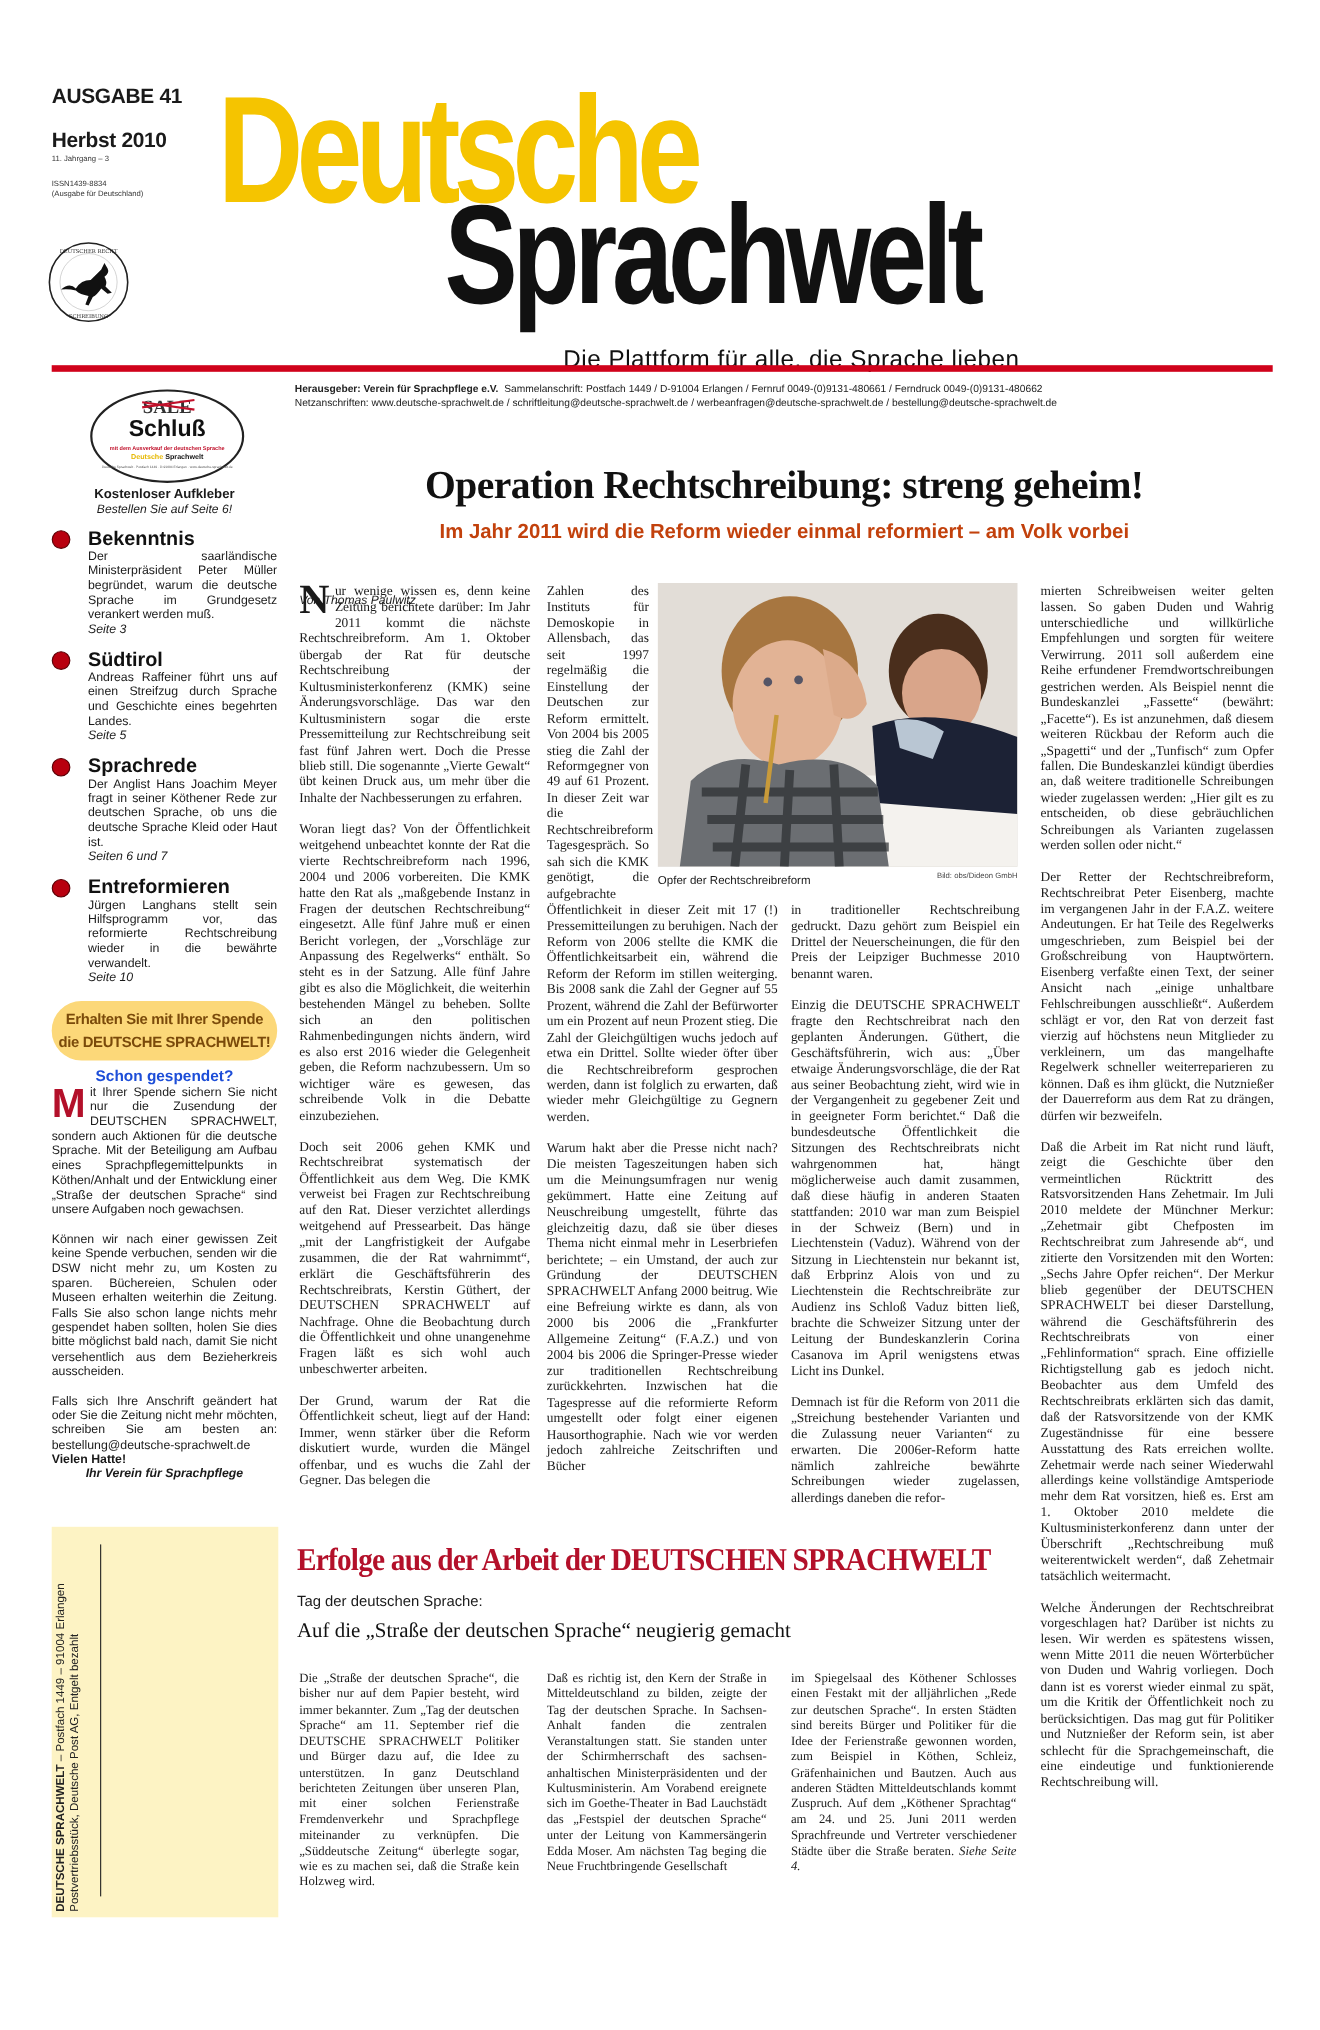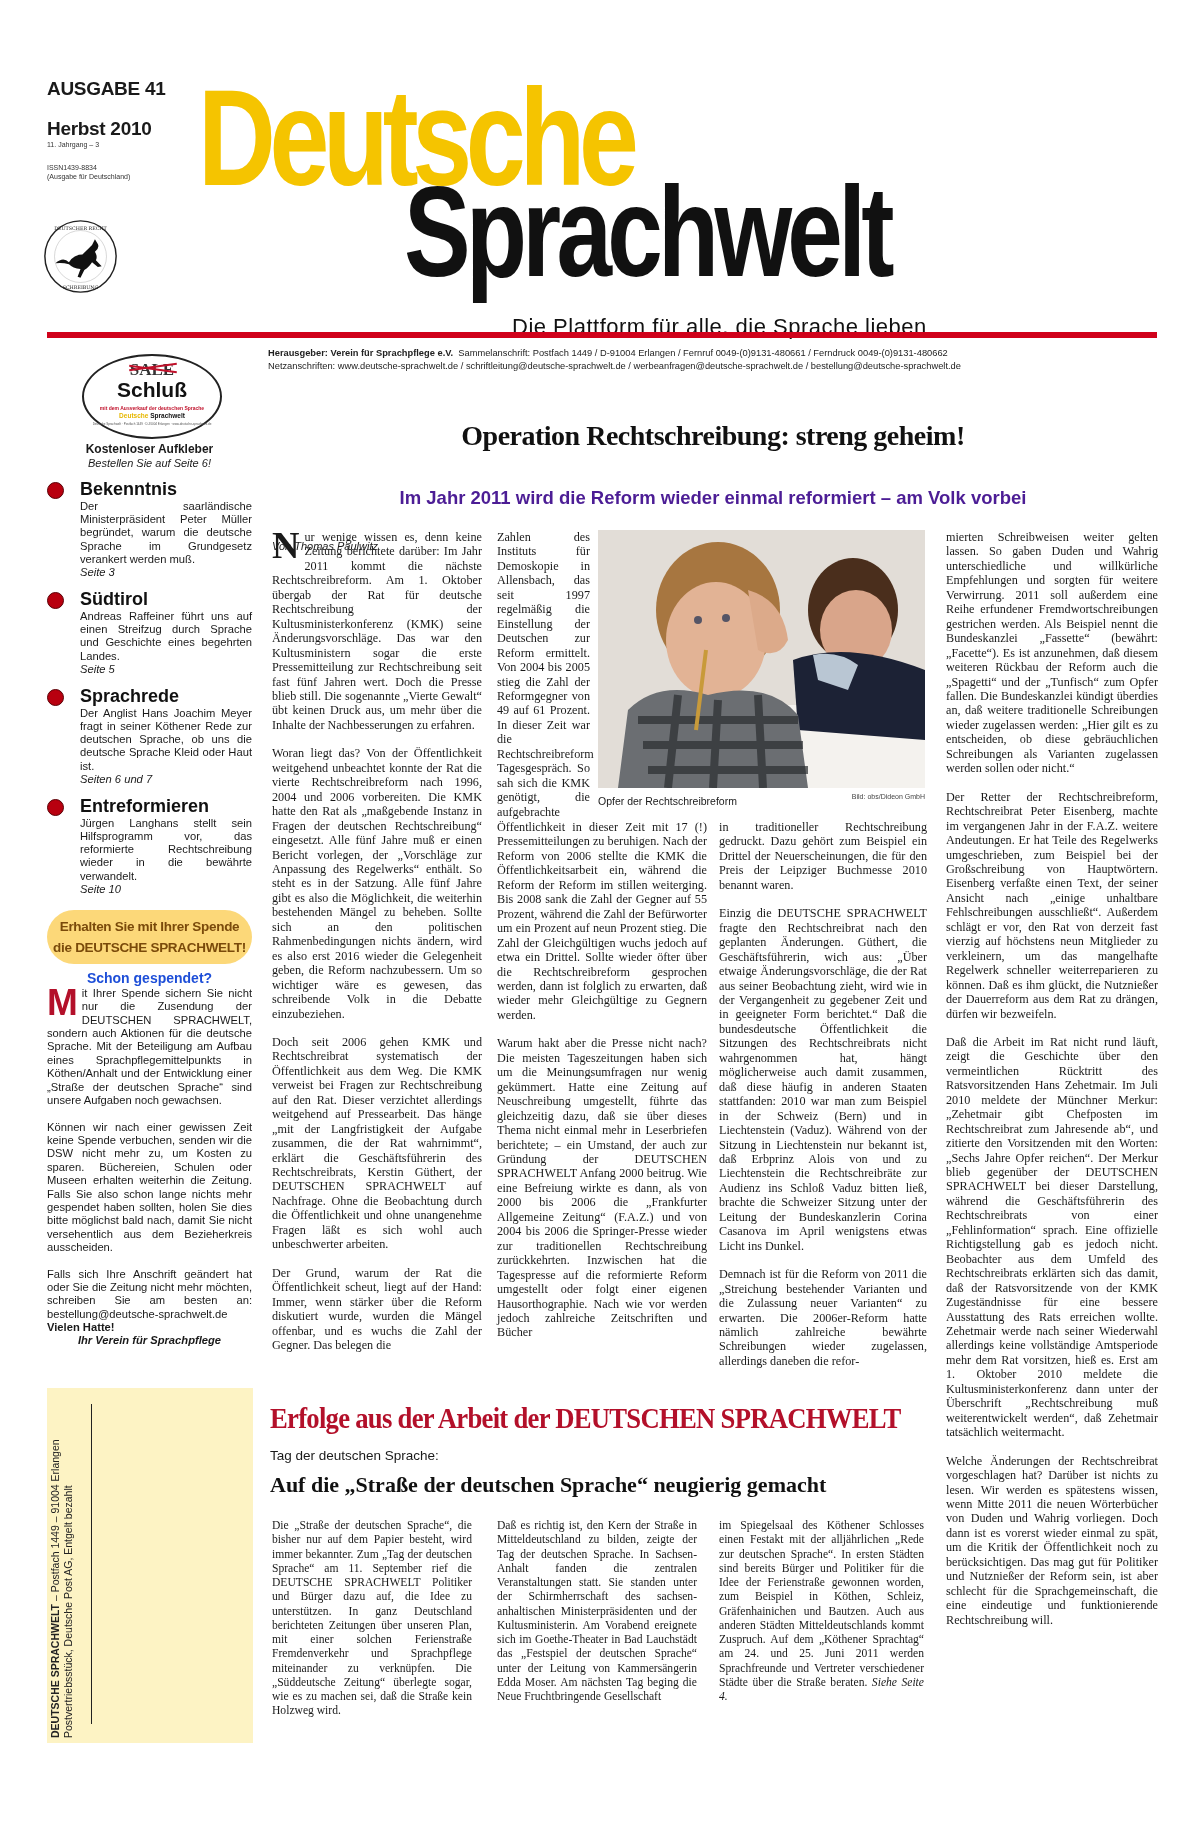--- a/index.html
+++ b/index.html
@@ -49,38 +49,38 @@
   .para-gap { height: 13px; }
   .thanks { font-weight: bold; font-size: 11.2px; line-height: 13px; }
   .signoff { font-weight: bold; font-style: italic; font-size: 11.2px; text-align: center; line-height: 13px; }
 
   .mail-box { position: absolute; left: 47px; top: 1388px; width: 206px; height: 355px; background: #fdf3c4; }
   .mail-box .rot { position: absolute; left: 2px; top: 350px; transform: rotate(-90deg); transform-origin: left top; width: 340px; font-family: "Liberation Sans", sans-serif; font-size: 10.5px; line-height: 13px; color: #222; white-space: nowrap; }
   .mail-box .rot b { font-weight: bold; }
   .mail-box .vline { position: absolute; left: 44px; top: 16px; width: 1px; height: 320px; background: #222; }
 
   
-  .headline { position: absolute; left: 268px; top: 420px; width: 890px; text-align: center; font-family: "Liberation Serif", serif; font-weight: bold; font-size: 28px; color: #111; letter-spacing: -0.5px; }
-  .subheadline { position: absolute; left: 268px; top: 472px; width: 890px; text-align: center; font-family: "Liberation Sans", sans-serif; font-size: 18.5px; color: #4c1d95; margin-top: 15px; }
+  .headline { position: absolute; left: 268px; top: 420px; width: 890px; text-align: center; font-family: "Liberation Serif", serif; font-weight: bold; font-size: 36px; color: #111; letter-spacing: -0.5px; }
+  .subheadline { position: absolute; left: 268px; top: 472px; width: 890px; text-align: center; font-family: "Liberation Sans", sans-serif; font-size: 18.5px; color: #c2410c; }
   .byline { position: absolute; left: 272px; top: 510px; font-family: "Liberation Sans", sans-serif; font-style: italic; font-size: 11px; margin-top: 30px; }
 
   .col { position: absolute; font-family: "Liberation Serif", serif; font-size: 12.2px; line-height: 14.45px; text-align: justify; color: #1a1a1a; hyphens: auto; }
   .col p + p { margin-top: 14px; }
   .dropcap-n { float: left; font-weight: bold; font-size: 38px; line-height: 28px; margin: 1px 5px 0 0; }
 
   .photo { position: absolute; left: 598px; top: 530px; width: 327px; height: 258px; overflow: hidden; background: #e9e6e2; }
   .photo svg { width: 100%; height: 100%; display: block; }
   .caption { position: absolute; left: 598px; top: 791px; width: 327px; font-family: "Liberation Sans", sans-serif; }
   .caption .c-text { font-size: 10.5px; }
   .caption .c-credit { position: absolute; right: 0; top: 2px; font-size: 7px; color: #444; }
 
   
   .feature-title { position: absolute; left: 270px; top: 1402px; width: 665px; font-family: "Liberation Serif", serif; font-weight: bold; font-size: 29px; color: #b3102a; letter-spacing: -0.8px; transform: scaleX(0.92); transform-origin: left top; white-space: nowrap; }
   .feature-kicker { position: absolute; left: 270px; top: 1448px; font-family: "Liberation Sans", sans-serif; font-size: 13.5px; }
-  .feature-headline { position: absolute; left: 270px; top: 1472px; width: 665px; font-family: "Liberation Serif", serif; font-weight: bold; font-size: 22px; color: #111; white-space: nowrap; }
+  .feature-headline { position: absolute; left: 270px; top: 1472px; width: 665px; font-family: "Liberation Serif", serif; font-weight: normal; font-size: 19px; color: #111; white-space: nowrap; }
   .col-b { position: absolute; top: 1519px; width: 200px; font-family: "Liberation Serif", serif; font-size: 11.6px; line-height: 14.25px; text-align: justify; color: #1a1a1a; }
   .col-b em { font-style: italic; }
 </style>
 </head>
 <body>
 
 <div class="issue">AUSGABE 41</div>
 <div class="season">Herbst 2010</div>
 <div class="volume">11. Jahrgang – 3</div>
 <div class="issn">

